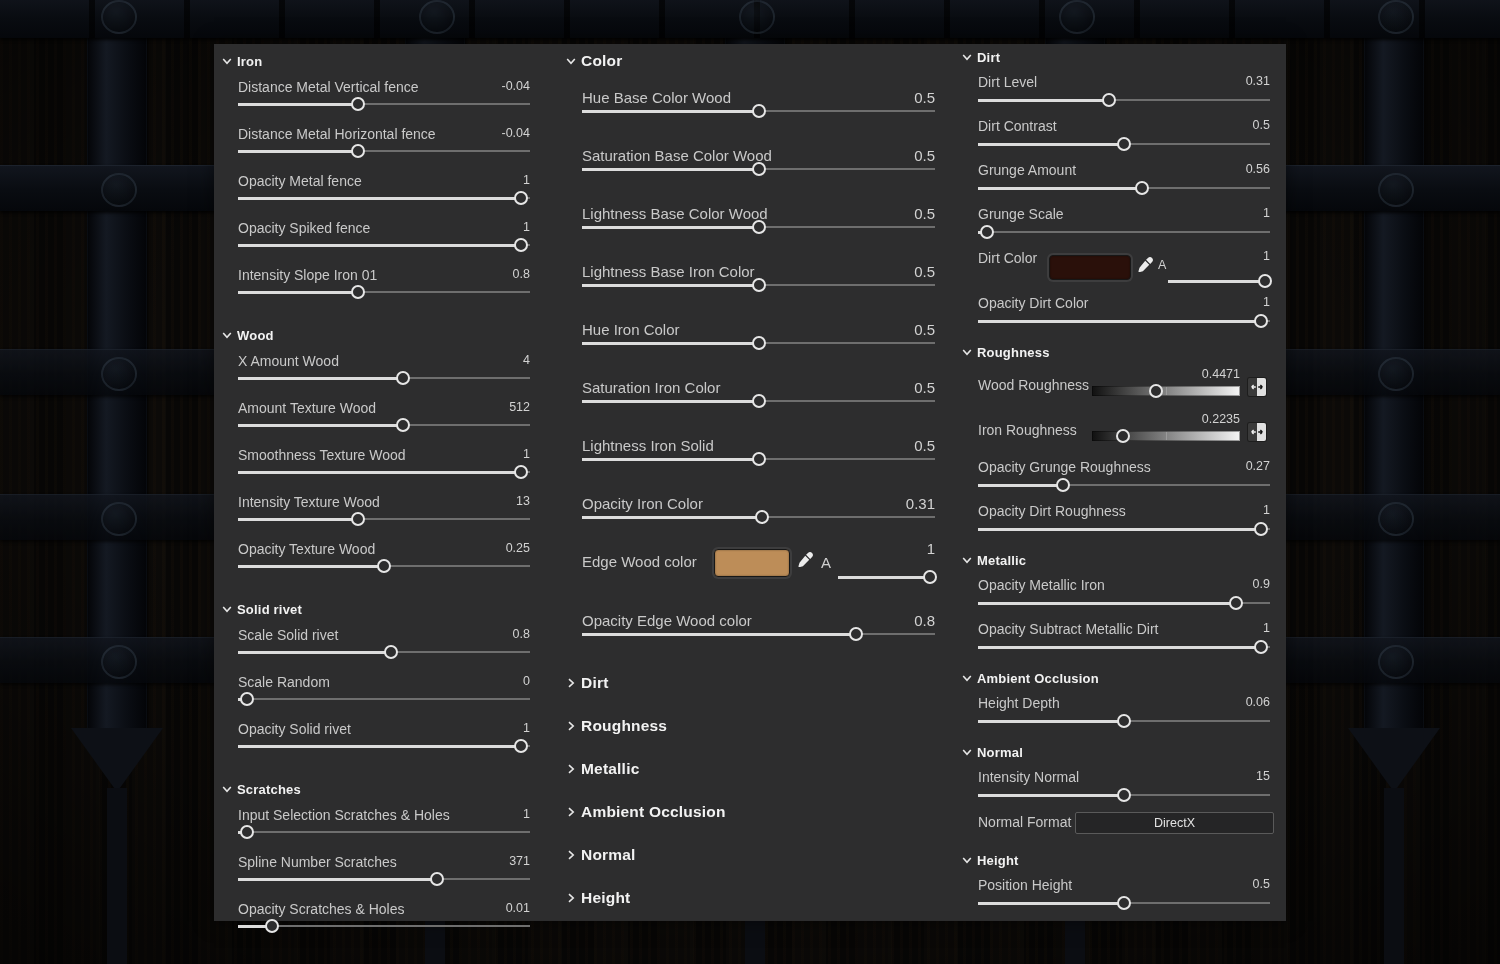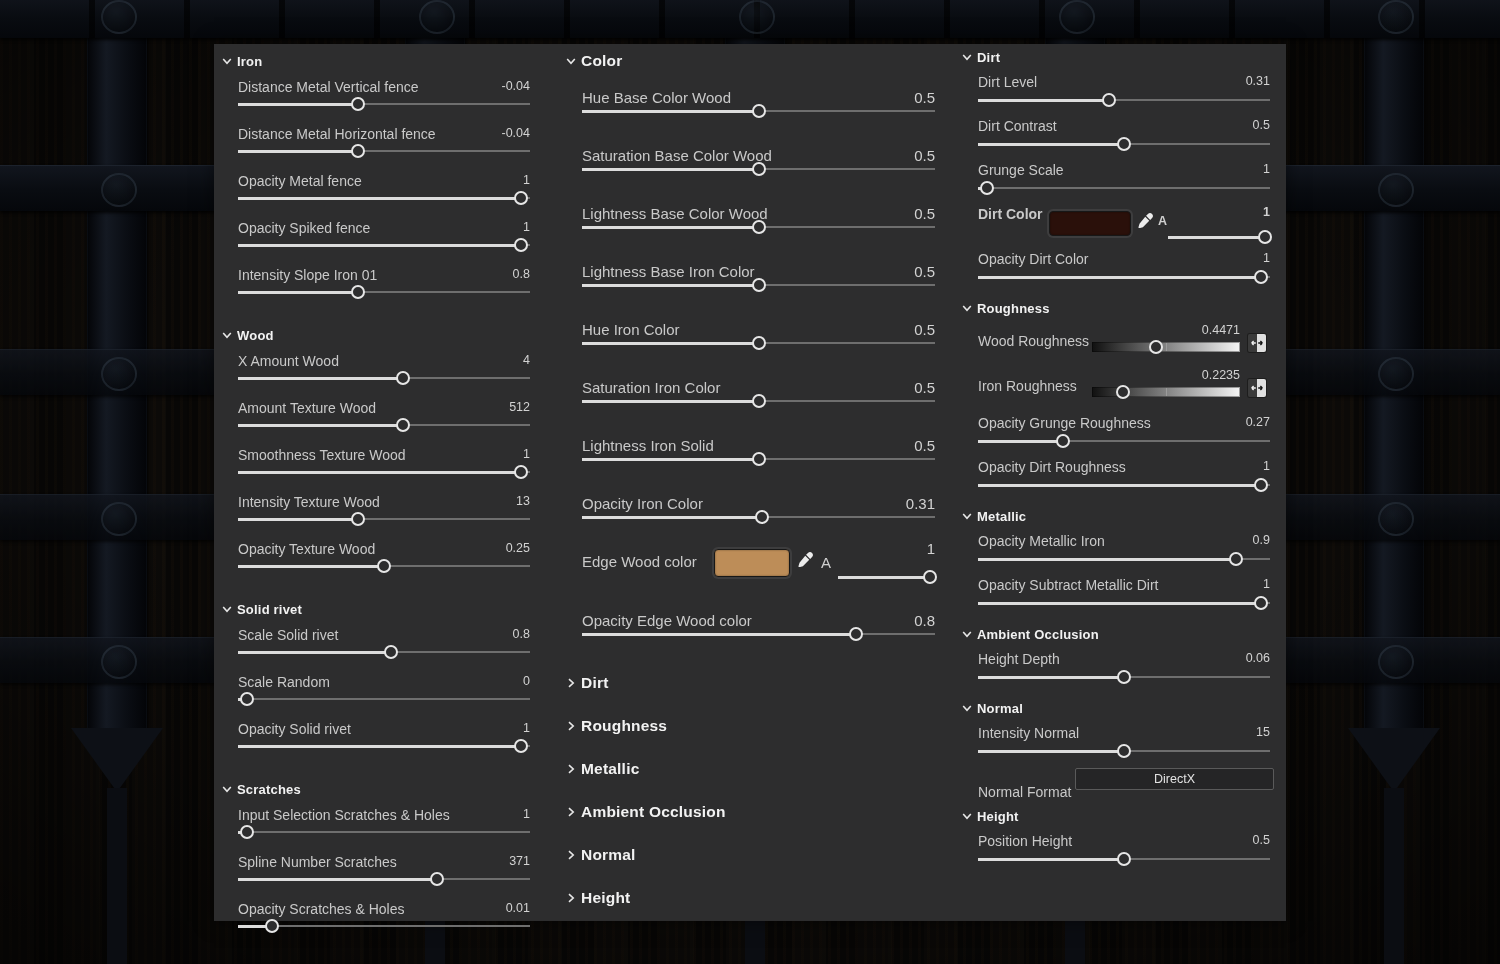--- a/index.html
+++ b/index.html
@@ -52,21 +52,21 @@
   .c2 .lbl,.c2 .val{top:13px;font-size:15px;}
   .slide{position:absolute;left:0;right:0;height:16px;}
   .c1 .slide,.c3 .slide{top:20px;}
   .c2 .slide{top:27px;}
   .track{position:absolute;left:0;right:0;top:7px;height:2px;background:#6e6e6e;}
   .fill{position:absolute;left:0;top:6.5px;height:3px;background:#dcdcdc;}
   .knob{position:absolute;top:1px;width:14px;height:14px;border-radius:50%;
     background:#2d2d2e;border:2.5px solid #e6e6e6;box-sizing:border-box;transform:translateX(-50%);}
   
   .c2 .crow{height:59px;}
-  .c3 .crow{height:45px;font-weight:bold;}
+  .c3 .crow{height:45px;}
   .swatch{position:absolute;border-radius:4px;border:1px solid #171717;
     box-shadow:0 0 0 2px #3d3d3e, inset 0 0 2px rgba(0,0,0,.45);}
   .c2 .swatch{left:132px;top:9px;width:74px;height:26px;}
   .c3 .swatch{left:71px;top:7px;width:80px;height:23px;}
   .dropper{position:absolute;}
   .c2 .dropper{left:216px;top:12px;}
   .c3 .dropper{left:160px;top:9px;}
   .alpha{position:absolute;color:#cfcfcf;}
   .c2 .alpha{left:239px;top:14px;font-size:15px;}
   .c3 .alpha{left:180px;top:10px;font-size:12.5px;}
@@ -79,21 +79,21 @@
   .grow .lbl{top:10px;}
   .grow .val{right:30px;top:0px;}
   .gtrack{position:absolute;left:114px;width:148px;top:19px;height:10px;
     background:linear-gradient(90deg,#101010,#f5f5f5);box-shadow:inset 0 0 0 1px rgba(0,0,0,.35);}
   .gtrack .tick{position:absolute;left:50%;top:1px;bottom:1px;width:1px;background:rgba(200,200,200,.35);}
   .gknob{top:-2px;}
   .swapbtn{position:absolute;left:270px;top:11px;width:18px;height:18px;border-radius:2px;
     overflow:hidden;display:block;box-shadow:0 0 0 1px #1d1d1d;}
   
   .c3 .drow{height:34px;}
-  .drow .lbl{top:17px;}
+  .drow .lbl{top:3px;}
   .dd{position:absolute;left:97px;right:-4px;top:1px;height:20px;background:#252526;
     border:1px solid #5a5a5a;border-radius:2px;color:#e3e3e3;font-size:12.5px;
     text-align:center;line-height:20px;}
 </style>
 </head>
 <body>
 
 <div class="door"></div>
 <div id="door-metal">
     <div class="vband short" style="left:87px"></div>
@@ -496,20 +496,29 @@
       <div class="prow">
         <div class="lbl">Dirt Contrast</div>
           <div class="val">0.5</div>
         <div class="slide">
     <div class="track"></div>
           <div class="fill" style="width:50%"></div>
     <div class="knob" style="left:50%"></div>
         </div>
       </div>
       <div class="prow">
+        <div class="lbl">Grunge Amount</div>
+          <div class="val">0.56</div>
+        <div class="slide">
+    <div class="track"></div>
+          <div class="fill" style="width:56%"></div>
+    <div class="knob" style="left:56%"></div>
+        </div>
+      </div>
+      <div class="prow">
         <div class="lbl">Grunge Scale</div>
           <div class="val">1</div>
         <div class="slide">
     <div class="track"></div>
           <div class="fill" style="width:3%"></div>
     <div class="knob" style="left:3%"></div>
         </div>
       </div>
       <div class="crow">
         <div class="lbl">Dirt Color</div>

